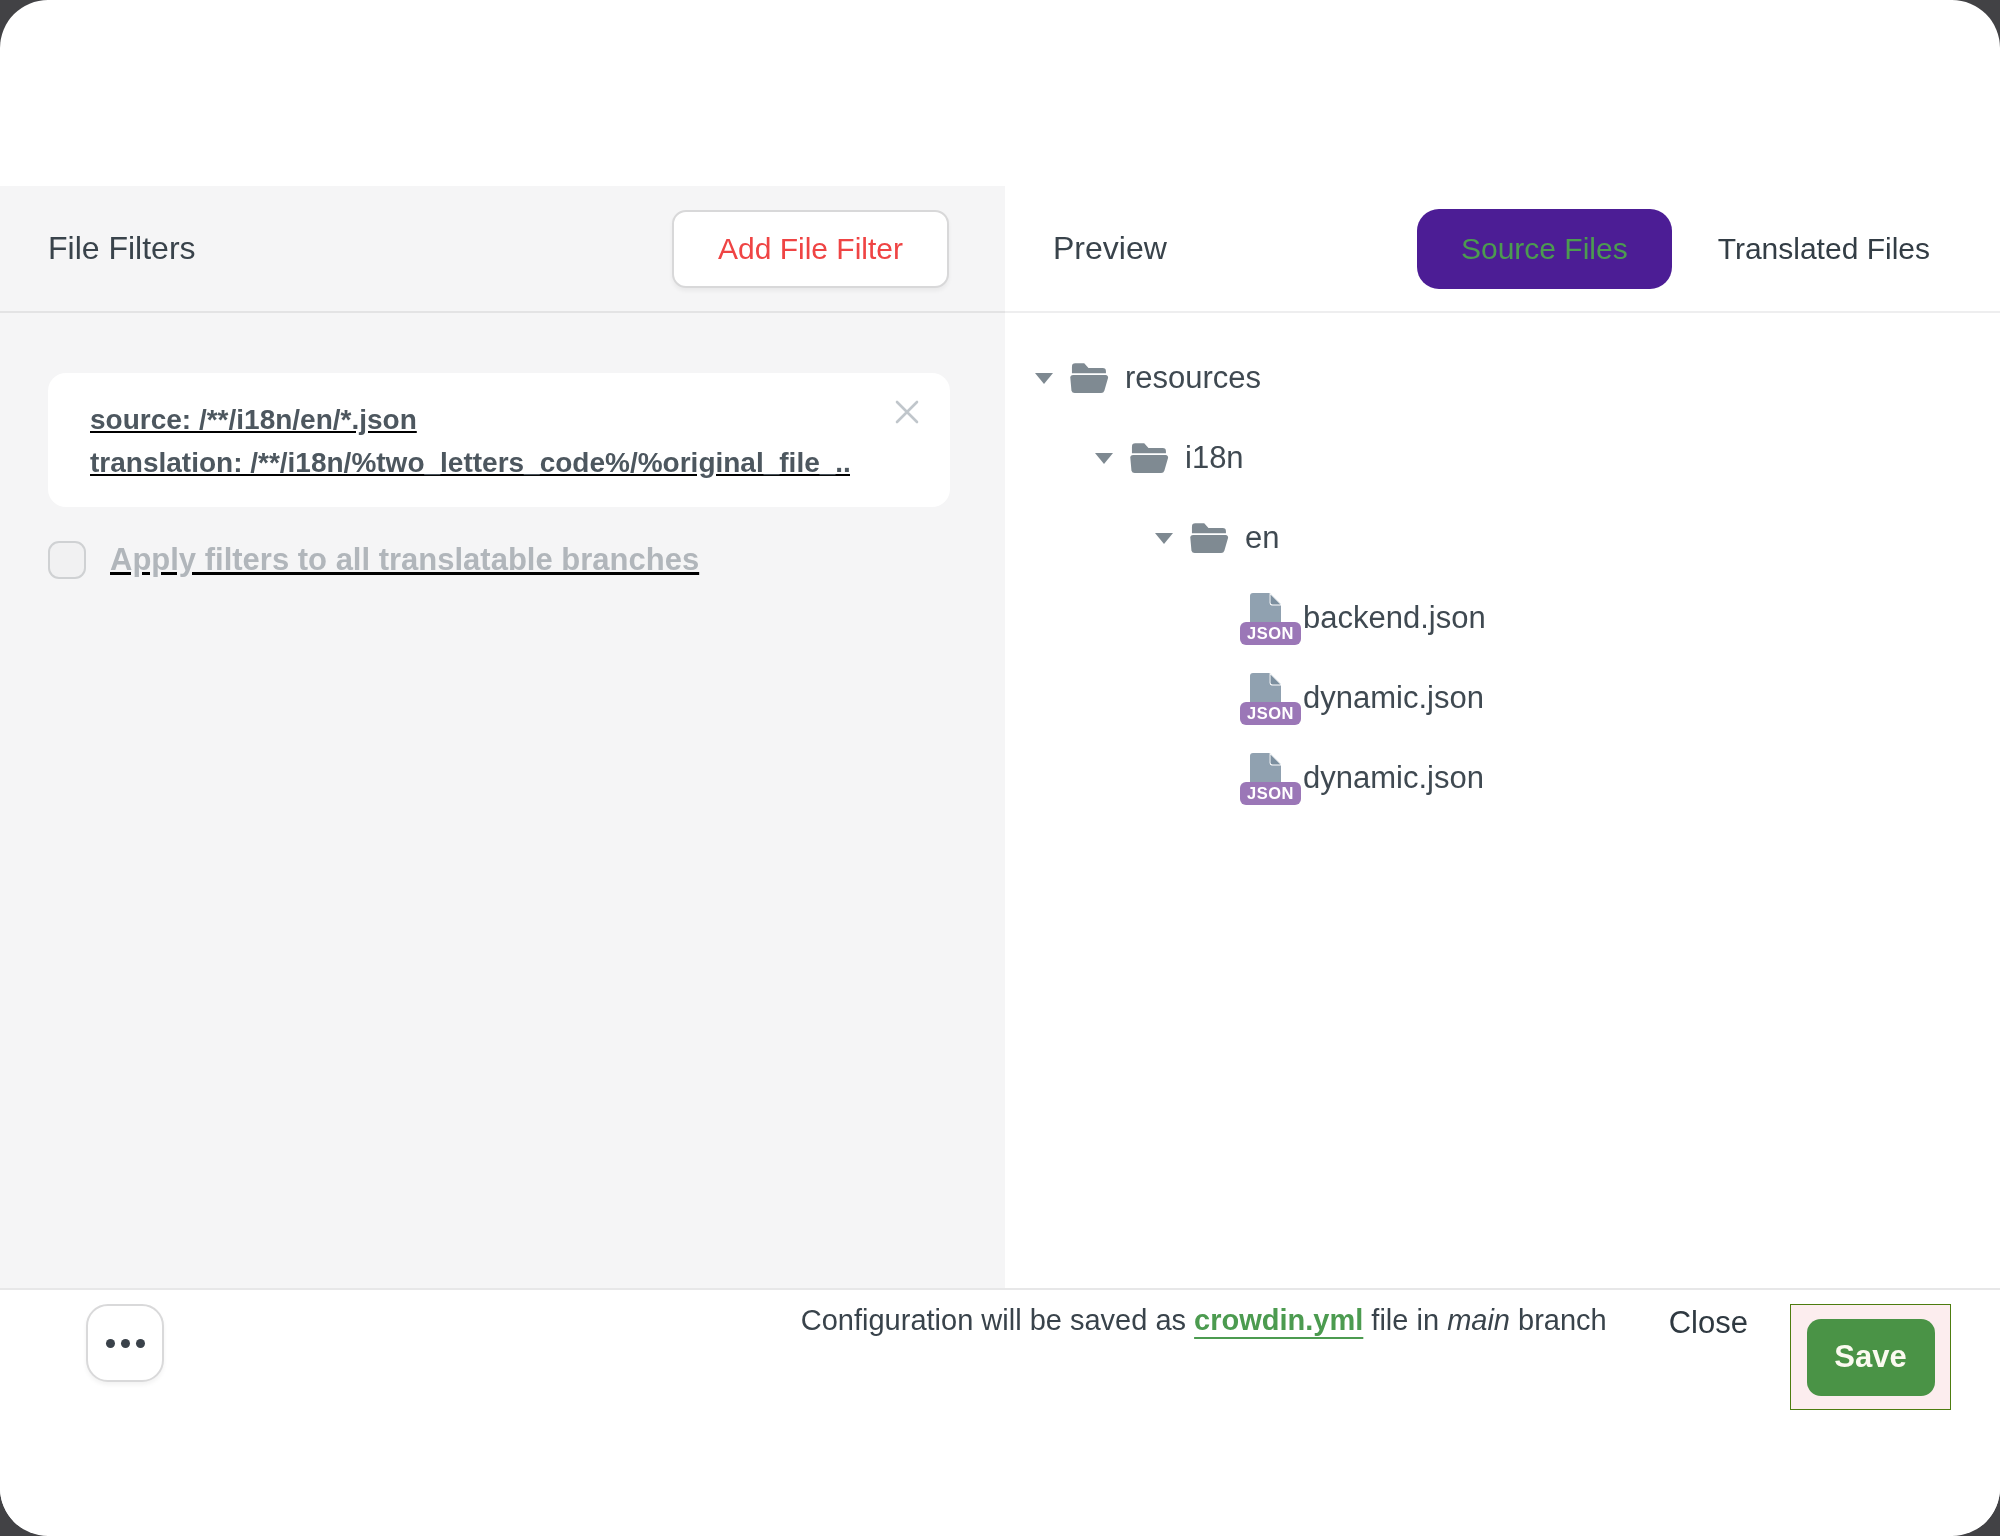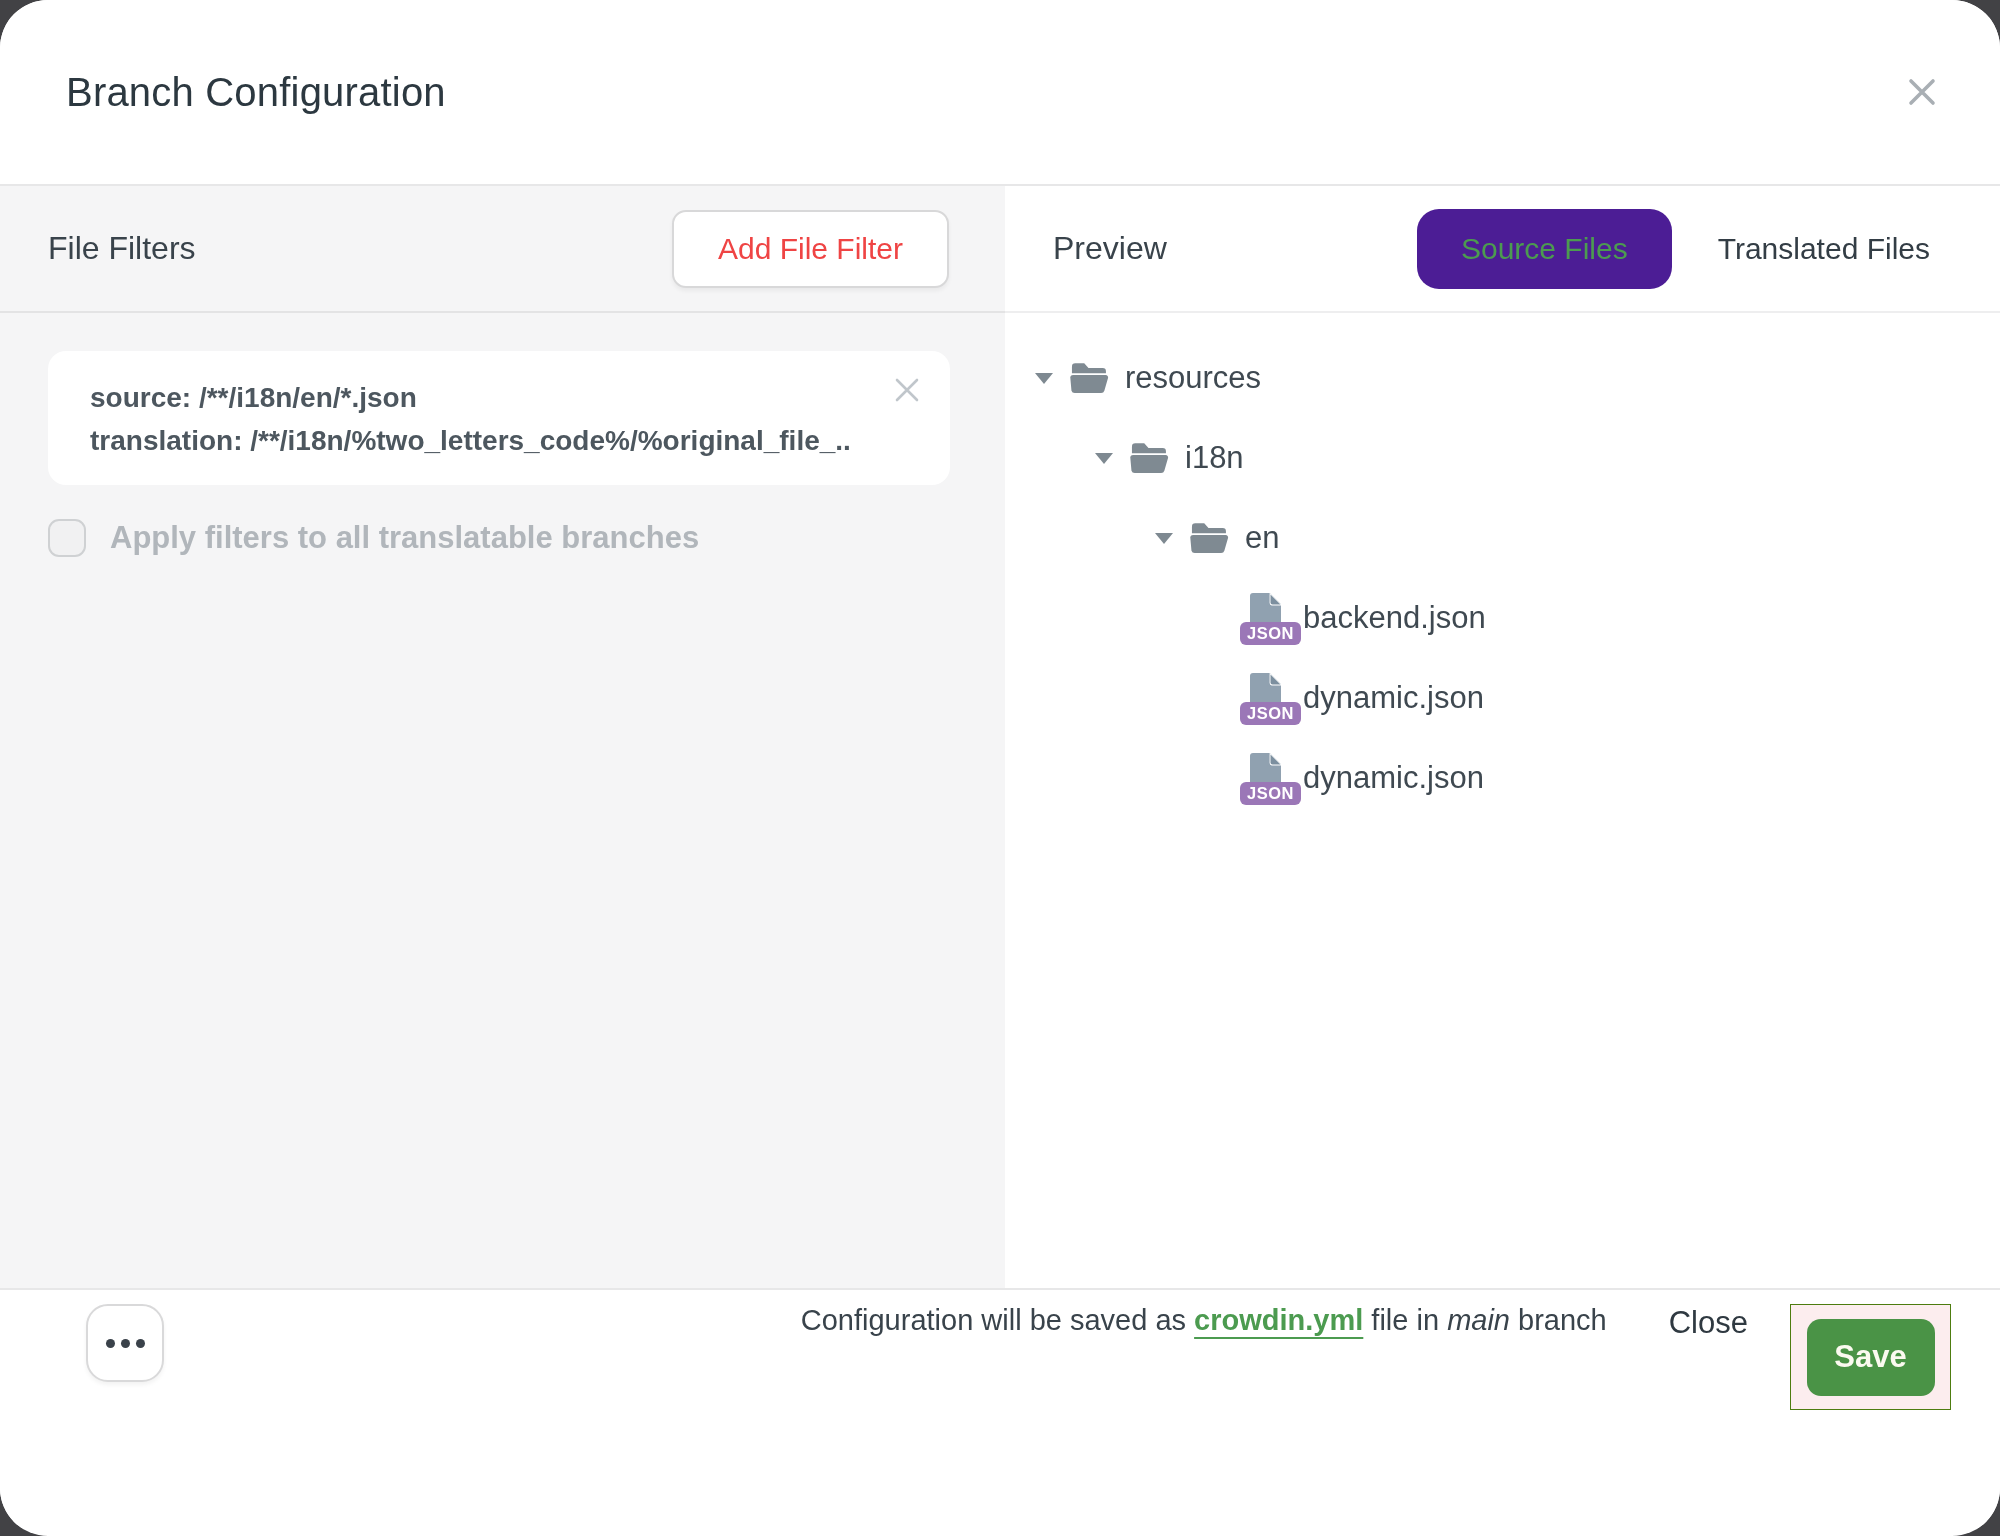--- a/index.html
+++ b/index.html
@@ -47,21 +47,21 @@
 
   .tabs { margin-left:auto; display:flex; align-items:center; gap:46px; }
   .tab { font-size:30px; color:#333d45; cursor:pointer; }
   .tab.active {
     background:#4c1d95; color:#4c9b50;
     height:80px; display:flex; align-items:center;
     padding:0 44px; border-radius:22px;
   }
 
   
-  .left-body { padding:38px 55px 0 48px; }
+  .left-body { padding:60px 55px 0 48px;text-decoration:underline; }
   .filter-card {
     position:relative; background:#ffffff; border-radius:18px;
     height:134px; box-sizing:border-box; padding:25px 100px 0 42px;
     cursor:pointer;
   }
   .filter-line {
     font-size:28px; font-weight:600; color:#4d575f;
     line-height:43px; white-space:nowrap; overflow:hidden;
   }
   .card-close { position:absolute; top:24px; right:28px; cursor:pointer; line-height:0; }
@@ -131,28 +131,20 @@
     background:#4a9346; border:none; border-radius:14px; cursor:pointer;
     font-family:inherit; font-size:31px; font-weight:600; color:#fbfaf0;
   }
 </style>
 </head>
 <body>
 
 <div class="page">
   <div class="modal">
 
-    <div class="modal-header">
-      <h1 class="modal-title">Branch Configuration</h1>
-      <div class="header-close">
-        <svg width="34" height="34" viewBox="0 0 34 34">
-          <path d="M6 6 L28 28 M28 6 L6 28" stroke="#a9afb4" stroke-width="3.6" stroke-linecap="round" fill="none"></path>
-        </svg>
-      </div>
-    </div>
 
     <div class="main">
 
       <div class="left-panel">
         <div class="panel-head">
           <span class="panel-title">File Filters</span>
           <button class="add-filter-btn">Add File Filter</button>
         </div>
         <div class="left-body">
           <div class="filter-card">

